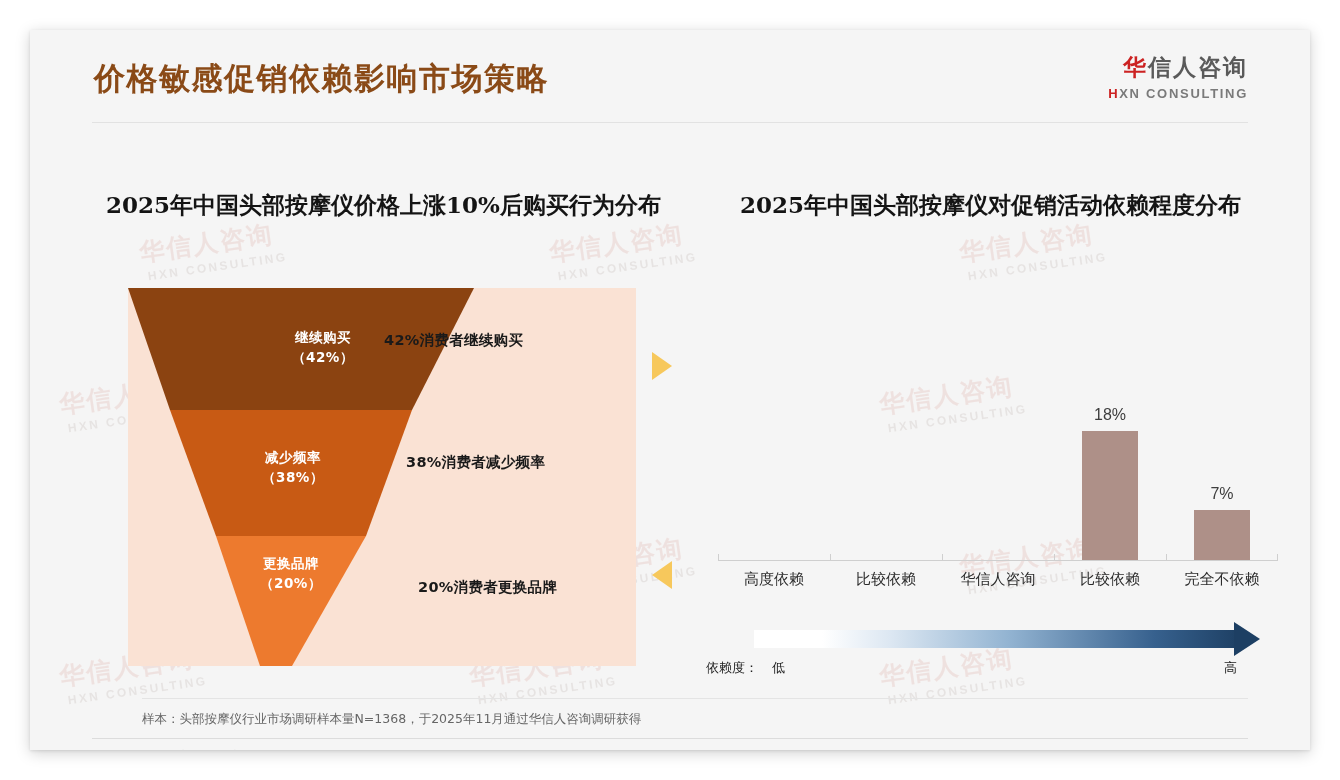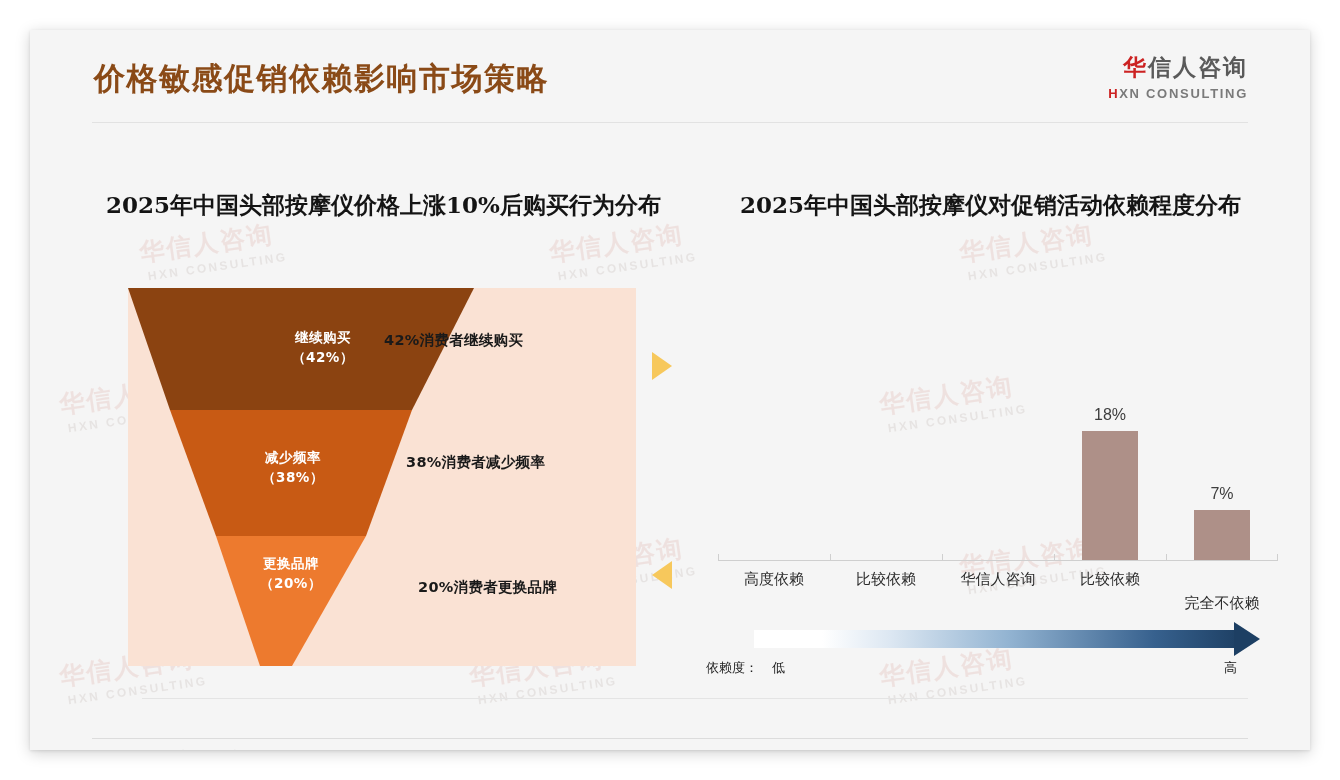--- a/index.html
+++ b/index.html
@@ -285,30 +285,31 @@
     <div class="axis-tick" style="left:112px;"></div>
     <div class="axis-tick" style="left:224px;"></div>
     <div class="axis-tick" style="left:336px;"></div>
     <div class="axis-tick" style="left:448px;"></div>
     <div class="axis-tick" style="left:559px;"></div>
 
     <div class="cat-label" style="left:0px;">高度依赖</div>
     <div class="cat-label" style="left:112px;font-family:Liberation Serif, serif;">比较依赖</div>
     <div class="cat-label" style="left:224px;">华信人咨询</div>
     <div class="cat-label" style="left:336px;">比较依赖</div>
-    <div class="cat-label" style="left:448px;margin-top:24px;">完全不依赖</div>
+    <div class="cat-label" style="left:448px;">完全不依赖</div>
   </div>
 
   <div id="legend">
     <div id="grad-bar"></div>
     <div id="grad-head"></div>
     <div class="legend-txt" id="legend-title">依赖度：</div>
     <div class="legend-txt" id="legend-low">低</div>
     <div class="legend-txt" id="legend-high">高</div>
   </div>
 
   <div id="footnote-rule"></div>
+  <div id="footnote">样本：头部按摩仪行业市场调研样本量N=1368，于2025年11月通过华信人咨询调研获得</div>
 
   <div id="footer-rule"></div>
   <div id="footer-left">©2026.1 HXR华信人咨询</div>
   <div id="footer-right">www.hxrcon.com</div>
 
 </div>
 
 </body></html>

